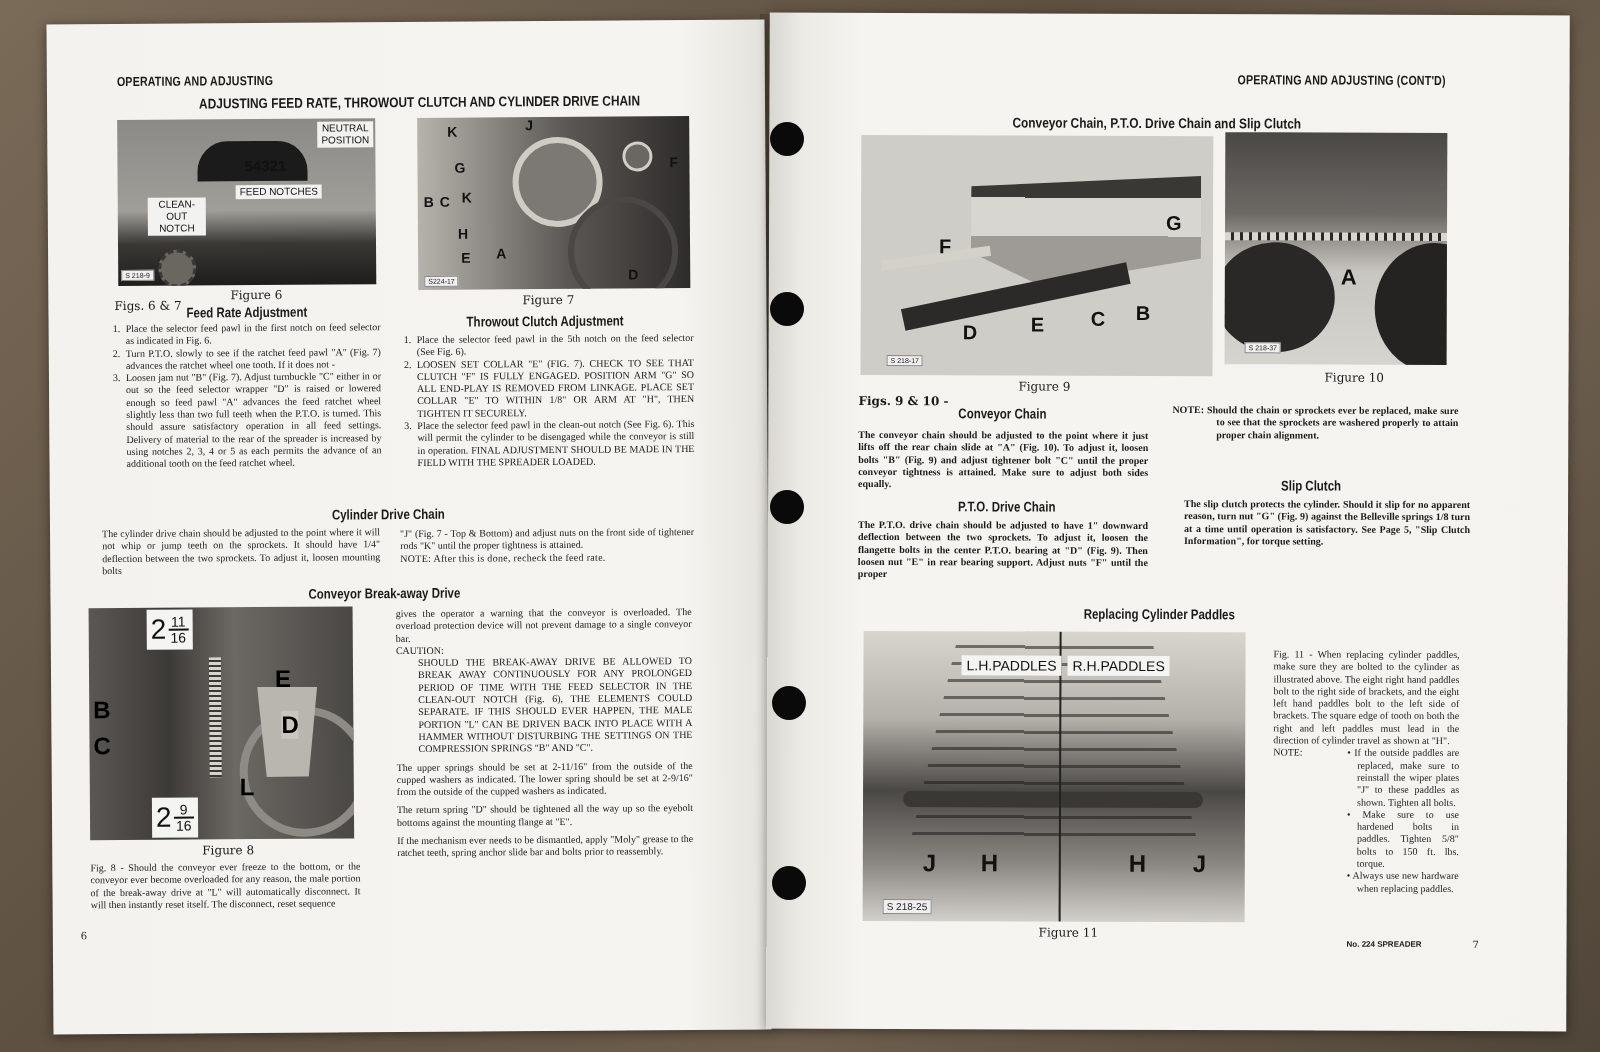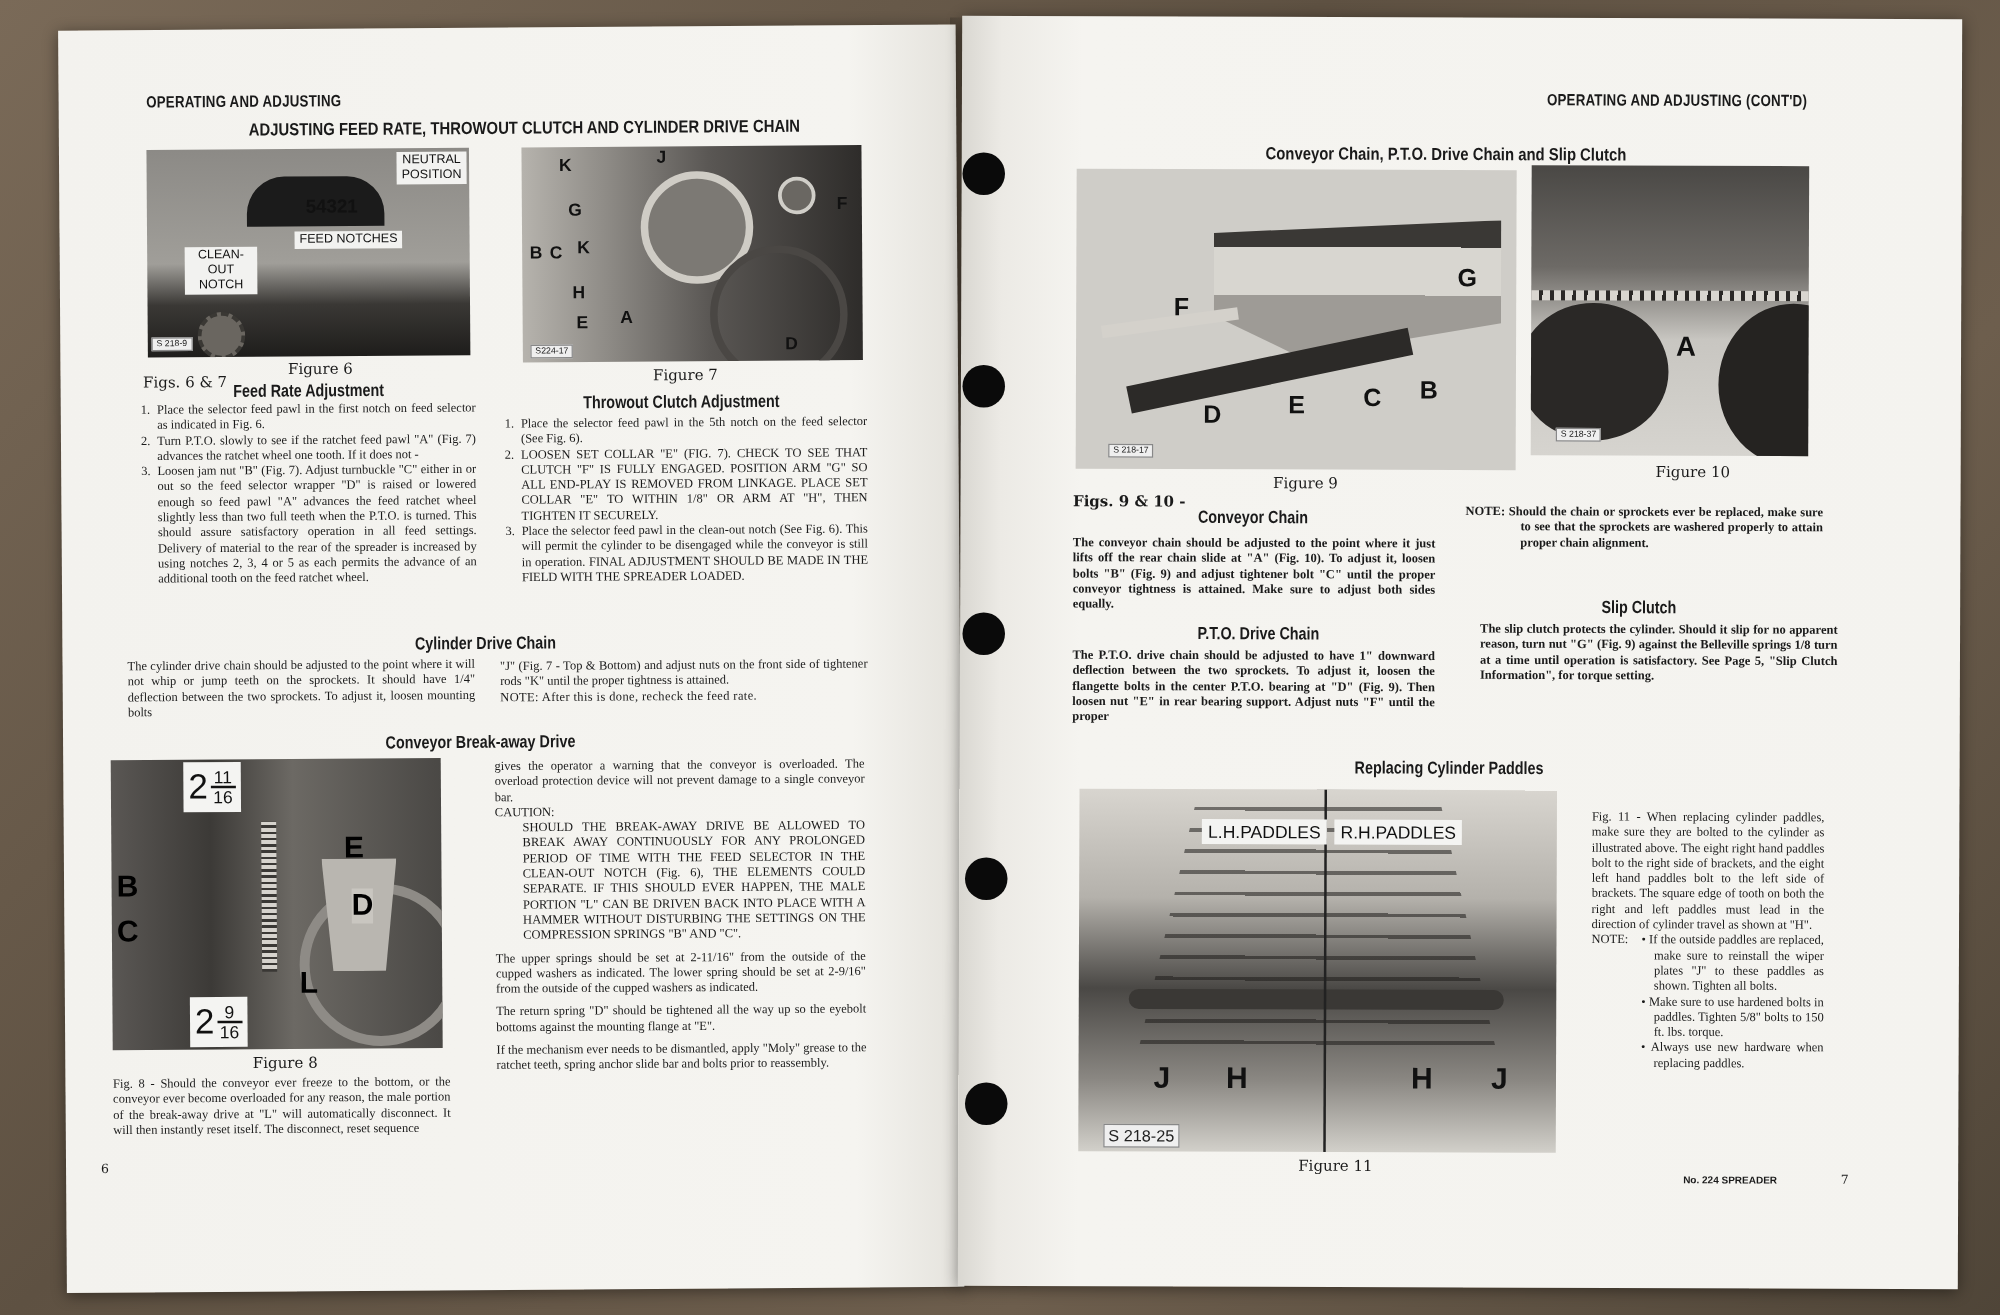--- a/index.html
+++ b/index.html
@@ -202,27 +202,27 @@
   <div class="photo" style="left:96px;top:618px;width:382px;height:290px;background:linear-gradient(180deg,#d8d5cf 0%,#b4b1ab 30%,#4a4845 55%,#8a8782 80%,#d2d0ca 100%);">
     <div style="position:absolute;left:0;top:0;width:382px;height:290px;background:repeating-linear-gradient(180deg,transparent 0 14px,rgba(30,28,26,0.55) 14px 17px);clip-path:polygon(25% 0,75% 0,88% 75%,12% 75%);"></div>
     <div style="position:absolute;left:40px;top:160px;width:300px;height:16px;background:#3a3835;border-radius:8px;"></div>
     <div style="position:absolute;left:196px;top:0;width:2px;height:290px;background:#222;"></div>
     <div class="bigtag" style="left:98px;top:24px;">L.H.PADDLES</div>
     <div class="bigtag" style="left:204px;top:24px;">R.H.PADDLES</div>
     <div class="lbl" style="left:60px;top:218px;font-size:24px;">J</div>
     <div class="lbl" style="left:118px;top:218px;font-size:24px;">H</div>
     <div class="lbl" style="left:266px;top:218px;font-size:24px;">H</div>
     <div class="lbl" style="left:330px;top:218px;font-size:24px;">J</div>
-    <div class="code" style="left:20px;top:268px;font-size:13px;">S 218-25</div>
+    <div class="code" style="left:20px;top:268px;font-size:10px;">S 218-25</div>
   </div>
   <div class="caption" style="left:272px;top:912px;">Figure 11</div>
 
   <div class="text" style="left:506px;top:634px;width:186px;">
     <div>Fig. 11 - When replacing cylinder paddles, make sure they are bolted to the cylinder as illustrated above. The eight right hand paddles bolt to the right side of brackets, and the eight left hand paddles bolt to the left side of brackets. The square edge of tooth on both the right and left paddles must lead in the direction of cylinder travel as shown at "H".</div>
-    <div style="display:flex;">
+    <div style="display:flex;gap:34px;">
       <span style="flex:none;width:38px;">NOTE:</span>
       <ul class="bullet-list" style="flex:1;">
         <li>• <span>If the outside paddles are replaced, make sure to reinstall the wiper plates "J" to these paddles as shown. Tighten all bolts.</span></li>
         <li>• <span>Make sure to use hardened bolts in paddles. Tighten 5/8" bolts to 150 ft. lbs. torque.</span></li>
         <li>• <span>Always use new hardware when replacing paddles.</span></li>
       </ul>
     </div>
   </div>
 
   <div class="footer" style="left:580px;top:925px;font-family:'Liberation Sans',sans-serif;font-weight:bold;font-size:8px;">No. 224 SPREADER</div>

